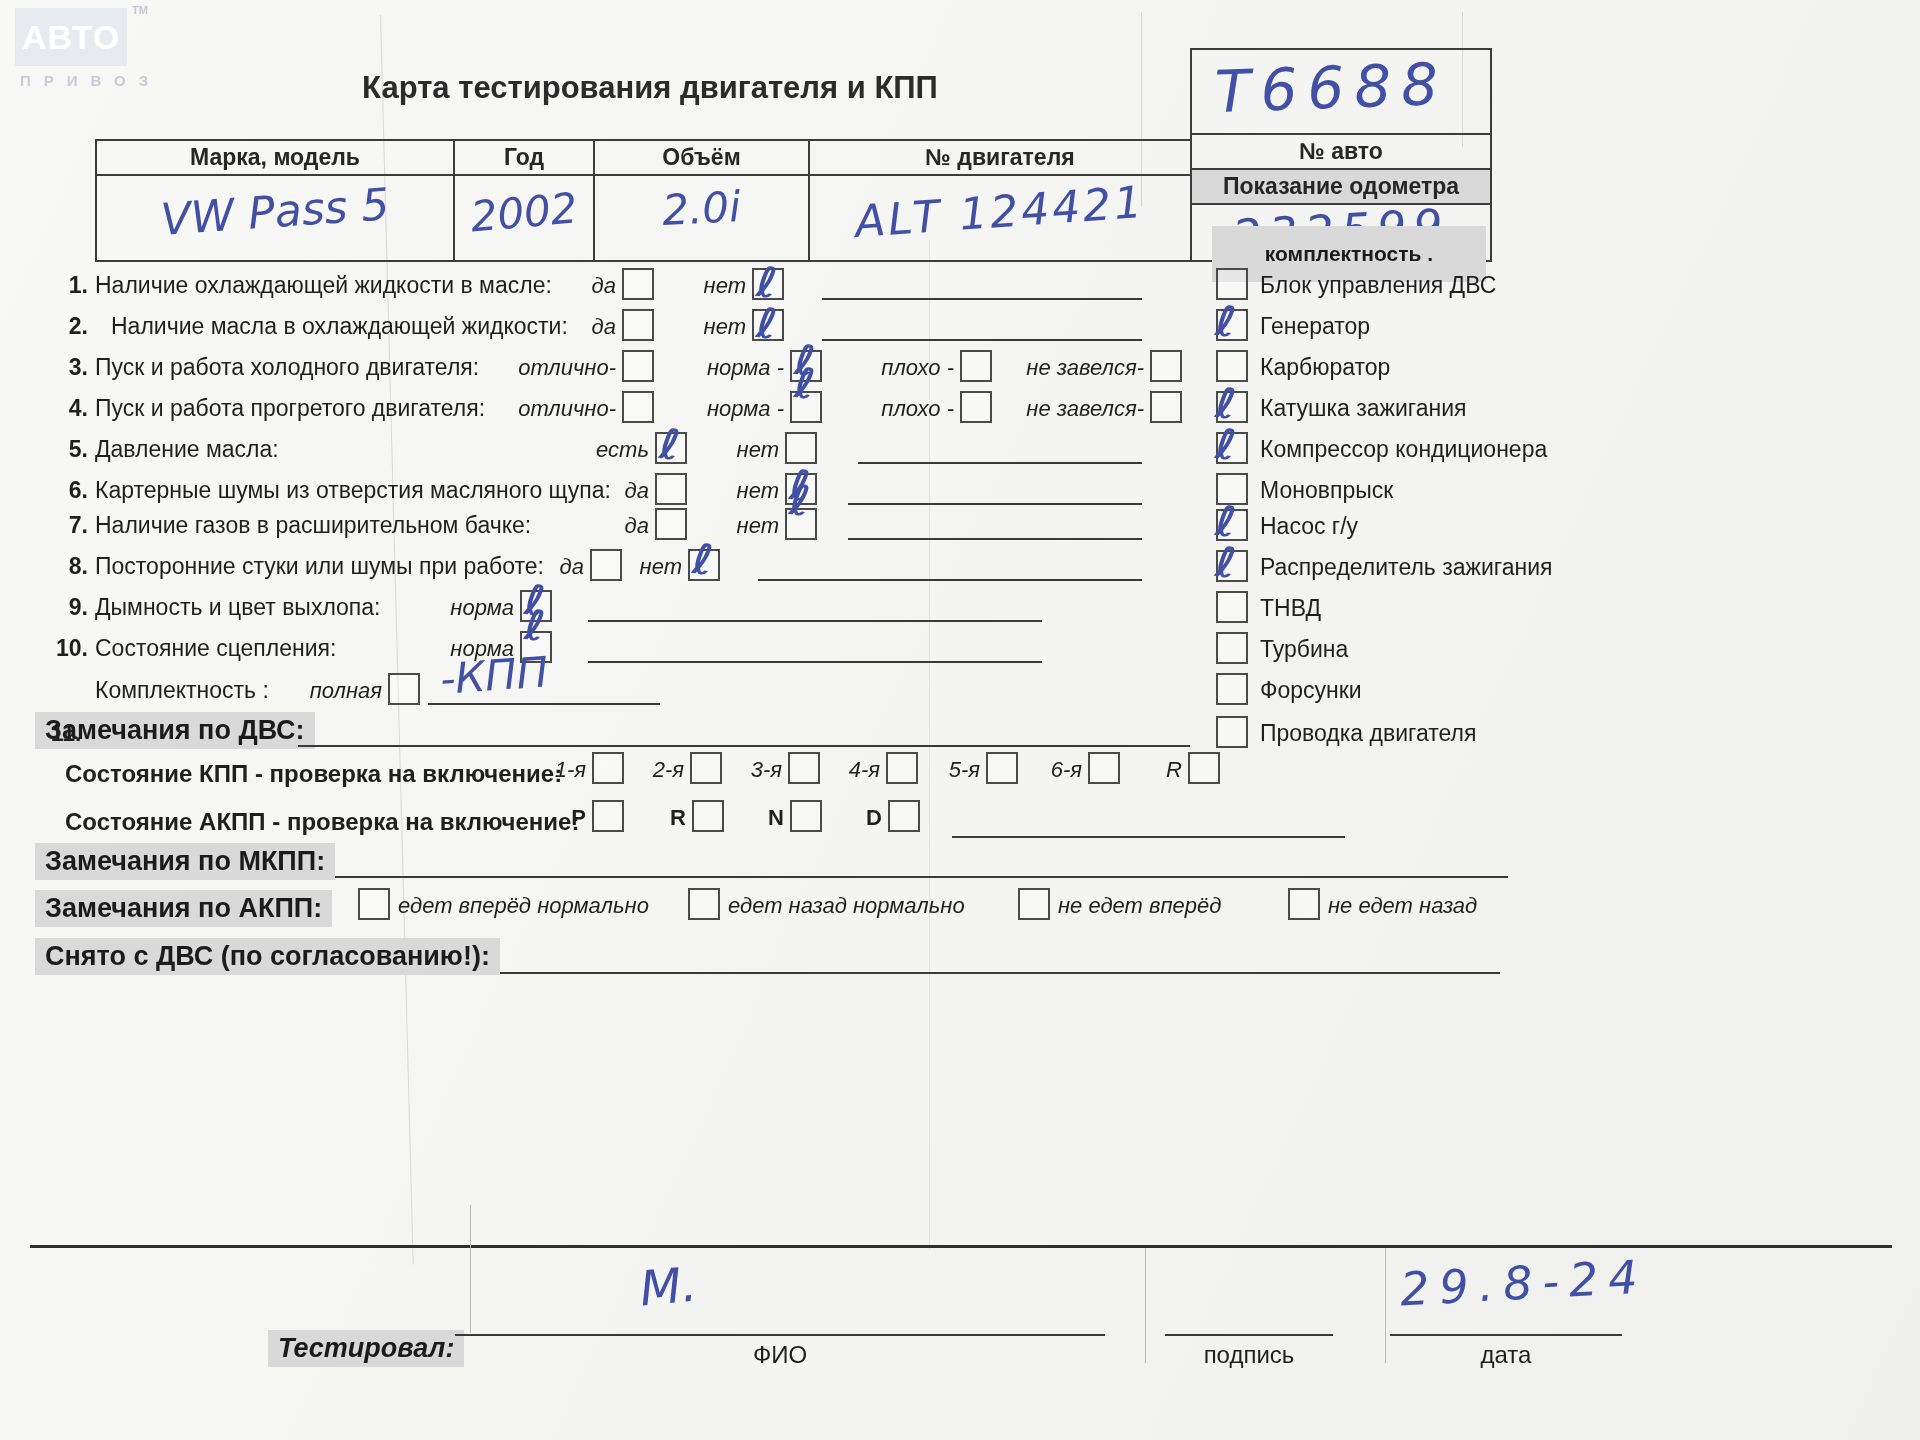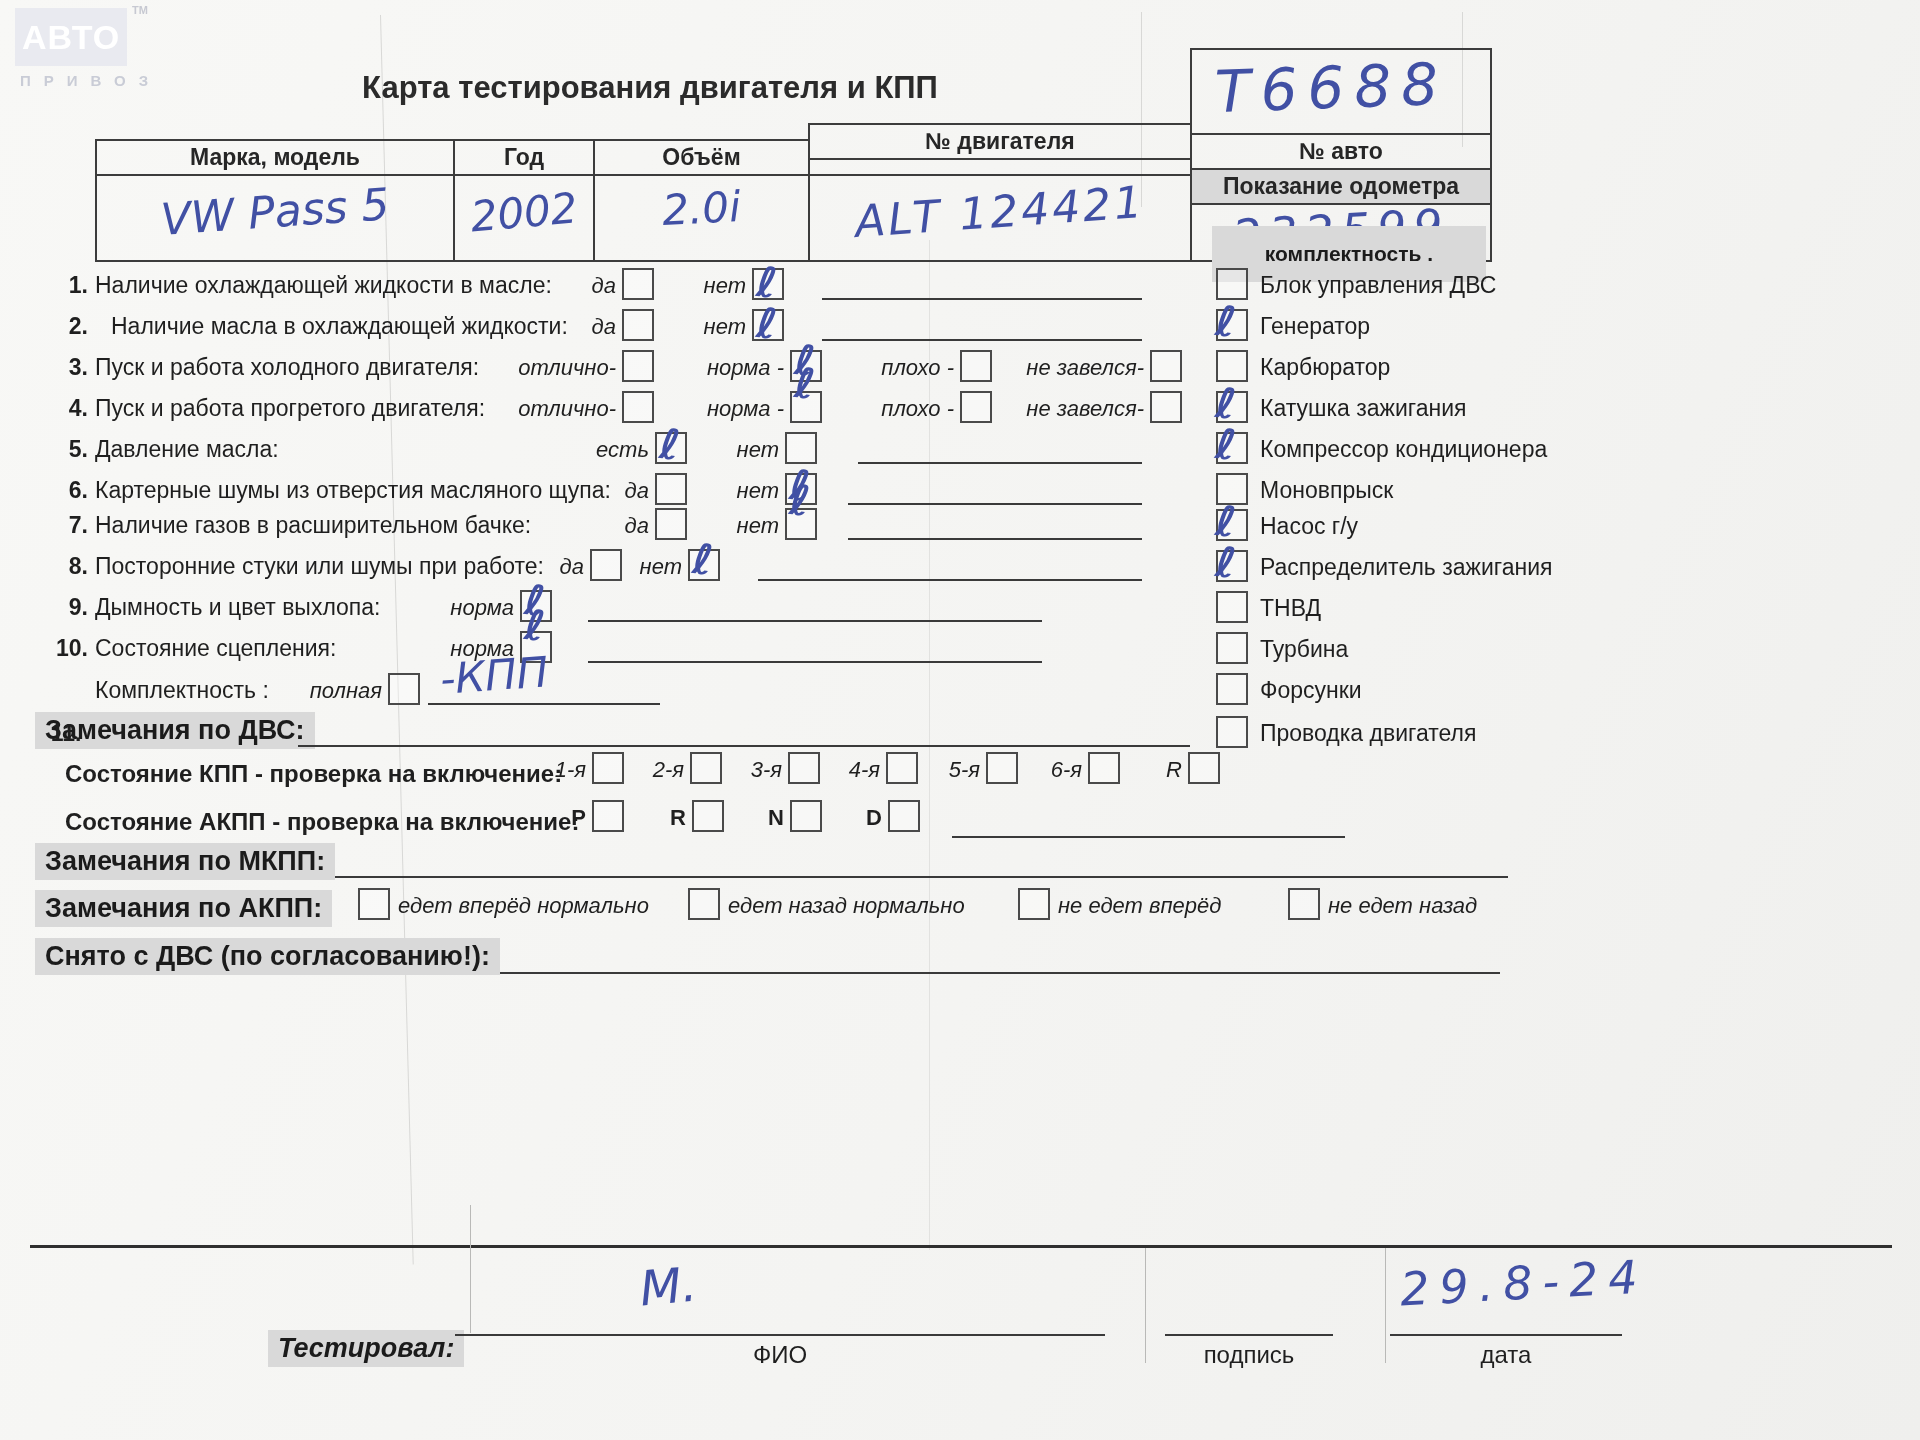--- a/index.html
+++ b/index.html
@@ -46,21 +46,21 @@
 
   <div class="title">Карта тестирования двигателя  и КПП</div>
 
   <div class="cell" style="left:1190px;top:48px;width:302px;height:87px;"></div>
   <div class="hw" style="left:1215px;top:54px;font-size:58px;letter-spacing:10px;transform:rotate(-2deg);">Т6688</div>
   <div class="cell cellhead" style="left:1190px;top:133px;width:302px;height:37px;">№ авто</div>
 
   <div class="cell cellhead" style="left:95px;top:139px;width:360px;height:37px;">Марка, модель</div>
   <div class="cell cellhead" style="left:453px;top:139px;width:142px;height:37px;">Год</div>
   <div class="cell cellhead" style="left:593px;top:139px;width:217px;height:37px;">Объём</div>
-  <div class="cell cellhead" style="left:808px;top:123px;width:384px;height:37px;">№ двигателя</div>
+  <div class="cell cellhead" style="left:808px;top:139px;width:384px;height:37px;">№ двигателя</div>
   <div class="cell cellhead shade" style="left:1190px;top:168px;width:302px;height:37px;">Показание одометра</div>
 
   <div class="cell" style="left:95px;top:174px;width:360px;height:88px;"></div>
   <div class="cell" style="left:453px;top:174px;width:142px;height:88px;"></div>
   <div class="cell" style="left:593px;top:174px;width:217px;height:88px;"></div>
   <div class="cell" style="left:808px;top:174px;width:384px;height:88px;"></div>
   <div class="cell" style="left:1190px;top:203px;width:302px;height:59px;"></div>
 
   <div class="hw" style="left:95px;top:186px;width:360px;text-align:center;font-size:44px;transform:rotate(-4deg);">VW Pass 5</div>
   <div class="hw" style="left:453px;top:188px;width:142px;text-align:center;font-size:42px;transform:rotate(-5deg);">2002</div>

